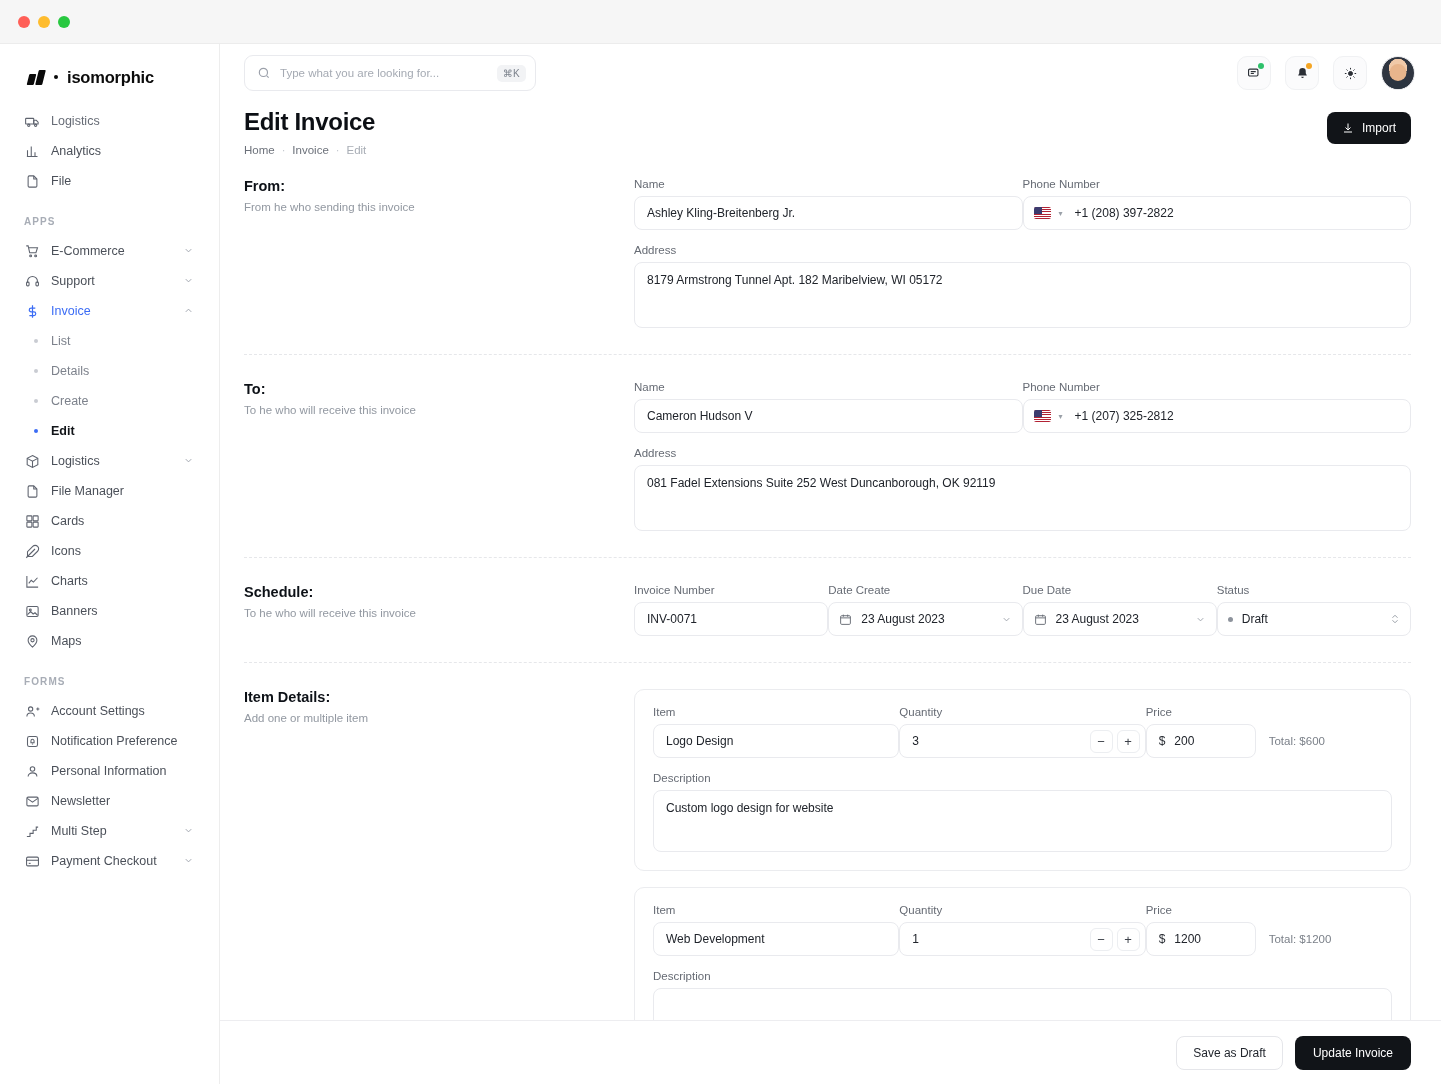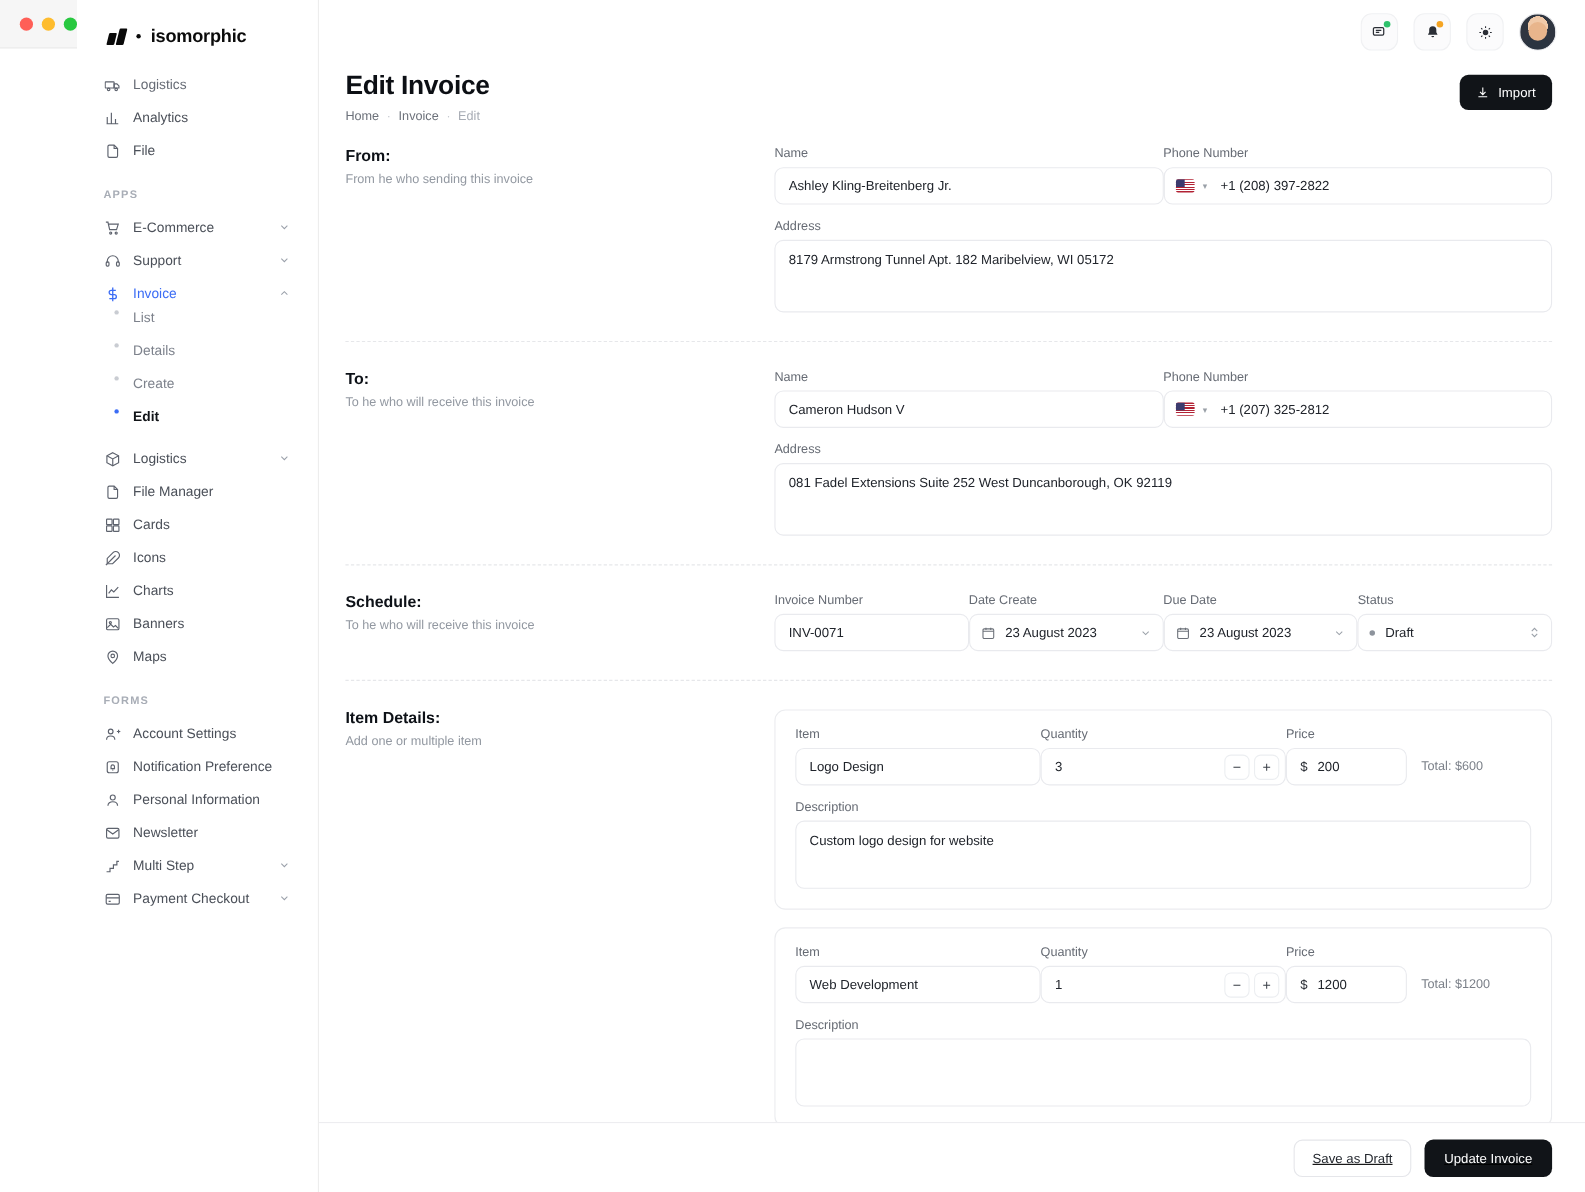--- a/index.html
+++ b/index.html
@@ -5,21 +5,21 @@
   * { box-sizing: border-box; margin: 0; padding: 0; }
   html, body {
     width: 1441px; height: 1084px;
     font-family: "Liberation Sans", sans-serif;
     background: #ffffff;
     overflow: hidden;
   }
   .window {
     position: absolute; inset: 0;
     background: #ffffff;
-    display: flex; flex-direction: row;
+    display: flex; flex-direction: column;
   }
   
   .titlebar {
     height: 44px; flex: 0 0 44px;
     background: #f6f6f6;
     border-bottom: 1px solid #ececec;
     display: flex; align-items: center;
     padding-left: 18px; gap: 8px;
   }
   .tl-dot { width: 12px; height: 12px; border-radius: 50%; }
@@ -63,21 +63,21 @@
   .nav-item .chev { width: 12px; height: 12px; color: #9aa0aa; }
   .nav-item.active { color: #3b6cf5; }
   .nav-item.active .ico { color: #3b6cf5; }
   .nav-item.partial { color: #676c76; }
 
   .nav-section {
     font-size: 10px; letter-spacing: 1.1px; color: #a8adb6;
     padding: 20px 10px 9px 10px; text-transform: uppercase; font-weight: 600;
   }
   .sub-item {
-    display: flex; align-items: flex-start; gap: 13px;
+    display: flex; align-items: center; gap: 13px;
     height: 30px; padding: 0 10px 0 20px;
     font-size: 12.5px; color: #7d828c; cursor: pointer; border-radius: 7px;
   }
   .sub-item .bullet { width: 4px; height: 4px; border-radius: 50%; background: #c9ccd2; flex: 0 0 4px; }
   .sub-item.active { color: #111418; font-weight: 600; }
   .sub-item.active .bullet { background: #3b6cf5; }
 
   
   .main { flex: 1; min-width: 0; display: flex; flex-direction: column; background: #fff; position: relative; }
   .topbar {
@@ -208,21 +208,20 @@
   .status-dot { width: 5px; height: 5px; border-radius: 50%; background: #8d939c; flex: 0 0 5px; }
 
   
   .footer-bar {
     position: absolute; left: 220px; right: 0; bottom: 0;
     height: 64px; background: rgba(255,255,255,0.96);
     border-top: 1px solid #ededf0;
     display: flex; align-items: center; justify-content: flex-end;
     gap: 12px; padding: 0 30px;
     z-index: 5;
-    text-decoration: underline;
   }
   .btn-draft {
     height: 34px; padding: 0 16px; border-radius: 8px;
     border: 1px solid #e5e6ea; background: #fff; color: #23272e;
     font-size: 12px; cursor: pointer; font-family: inherit;
   }
   .btn-update {
     height: 34px; padding: 0 18px; border-radius: 8px;
     border: none; background: #111418; color: #fff;
     font-size: 12px; font-weight: 500; cursor: pointer; font-family: inherit;
@@ -493,20 +492,30 @@
               </svg>
           </span>
         </div>
 
       </div>
     </aside>
 
     <div class="main">
 
       <div class="topbar">
+        <div class="search">
+          <span class="s-ico">
+            <svg width="14" height="14" viewBox="0 0 24 24" fill="none" stroke="currentColor" stroke-width="2">
+                <circle cx="11" cy="11" r="7"></circle>
+                <path d="m20 20-3.2-3.2"></path>
+              </svg>
+          </span>
+          <span class="s-ph">Type what you are looking for...</span>
+          <span class="kbd">⌘K</span>
+        </div>
 
         <div class="topbar-spacer"></div>
 
         <div class="icon-btn">
           <svg width="15" height="15" viewBox="0 0 24 24" fill="none" stroke="currentColor" stroke-width="1.8">
               <rect x="2.5" y="5" width="15" height="11" rx="2"></rect>
               <path d="M6 9h8M6 12h5"></path>
             </svg>
           <span class="badge-dot" style="background:#2ec16b"></span>
         </div>

